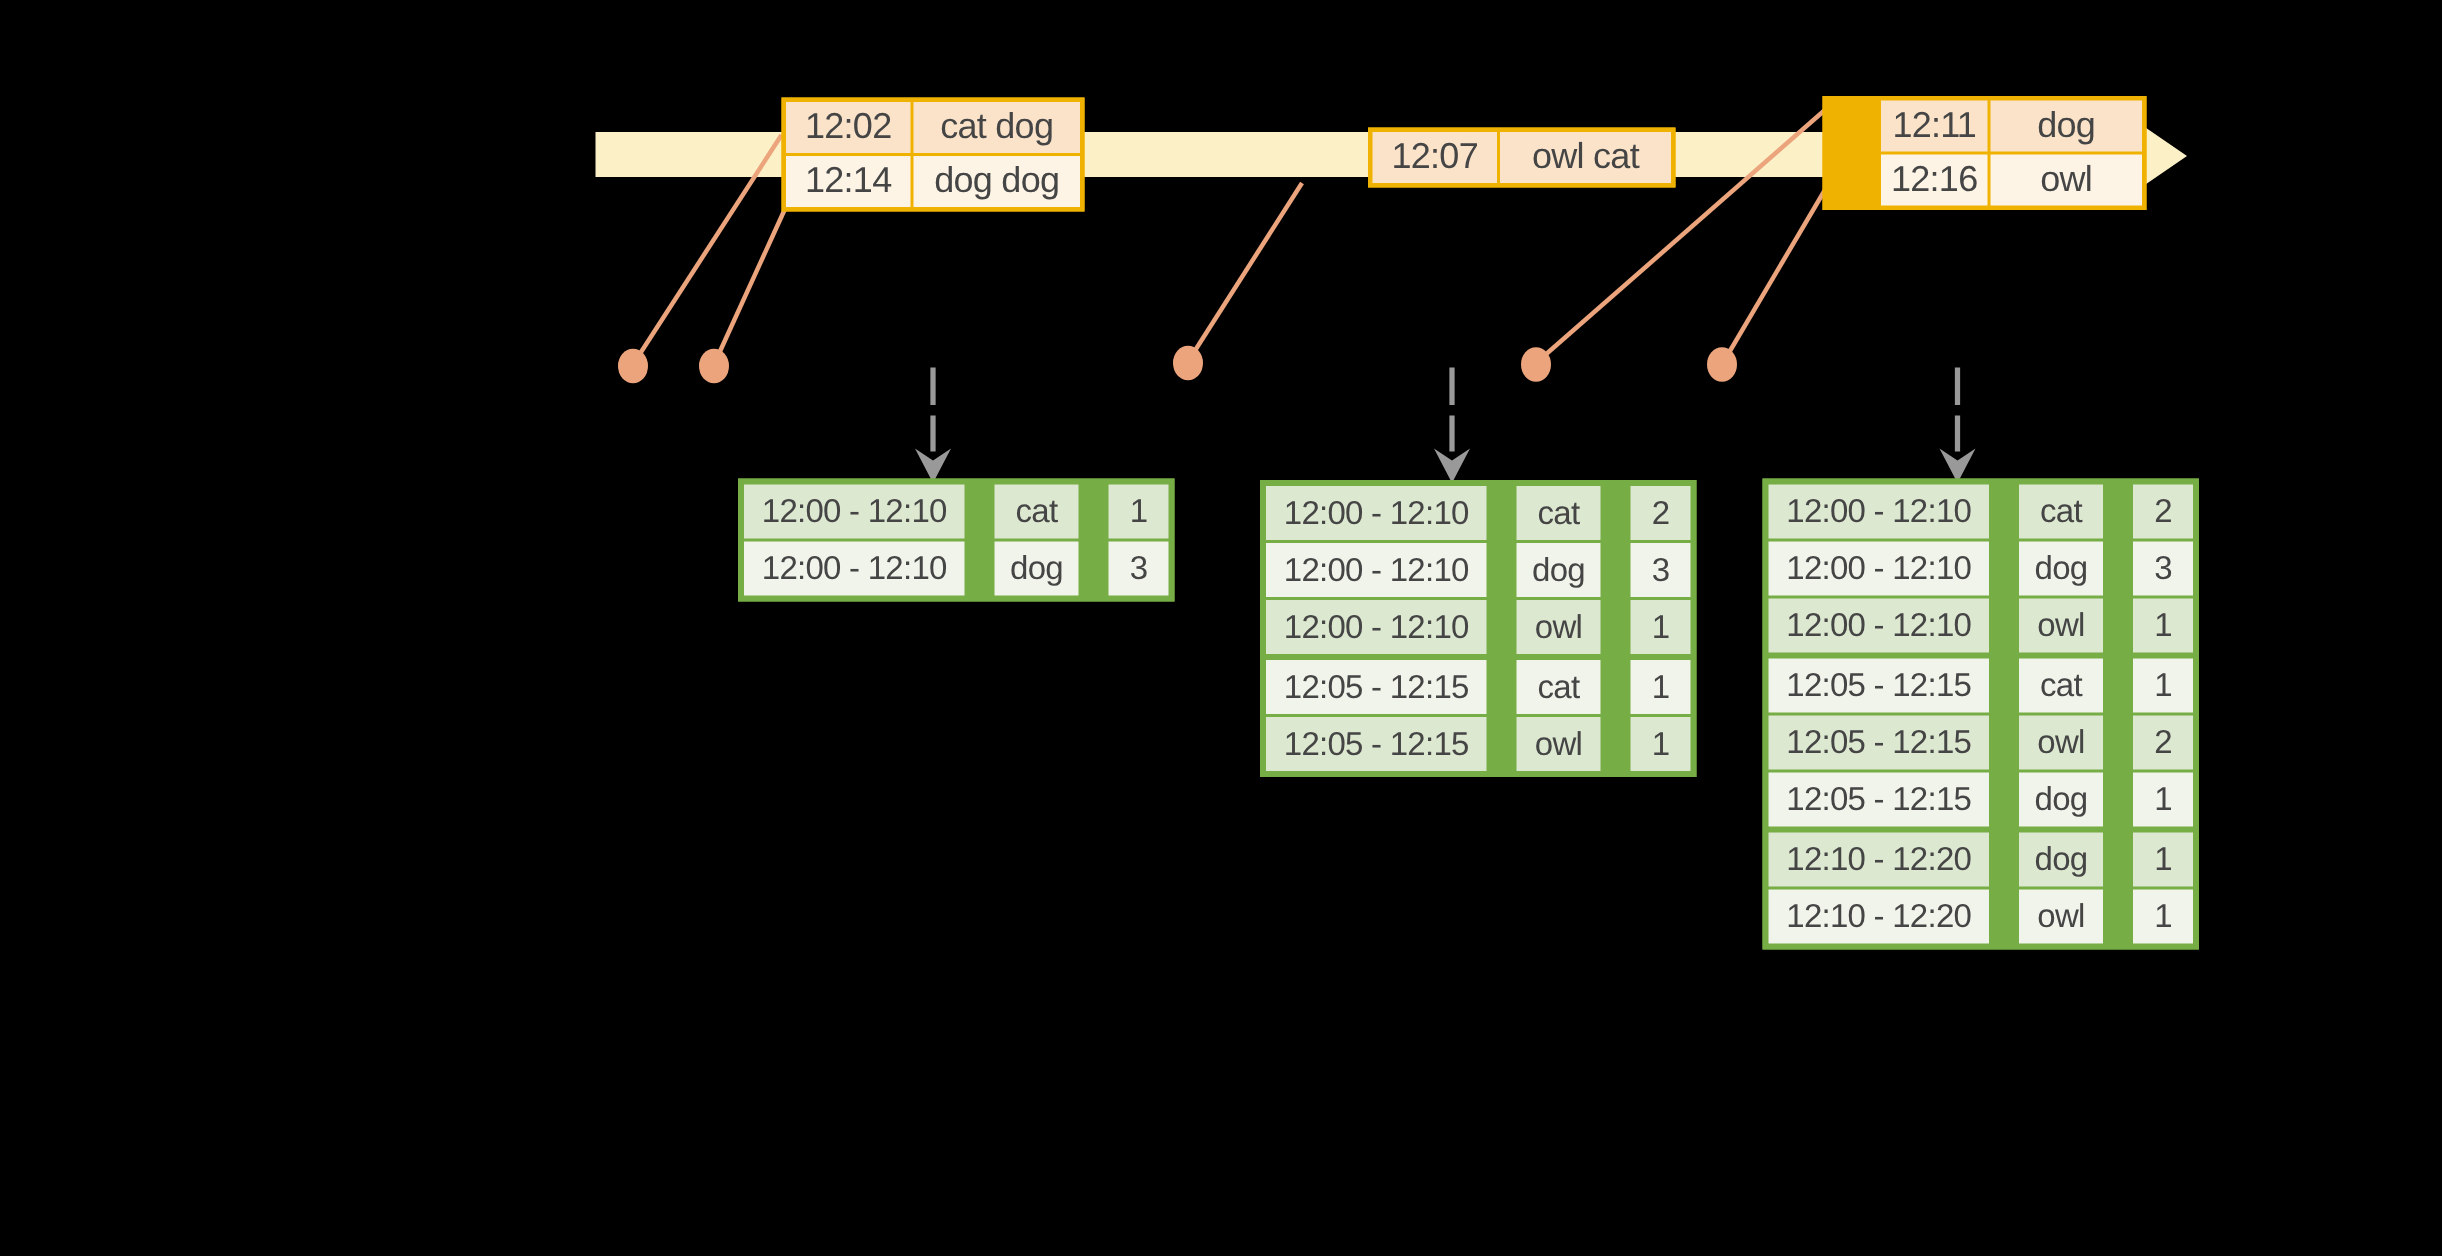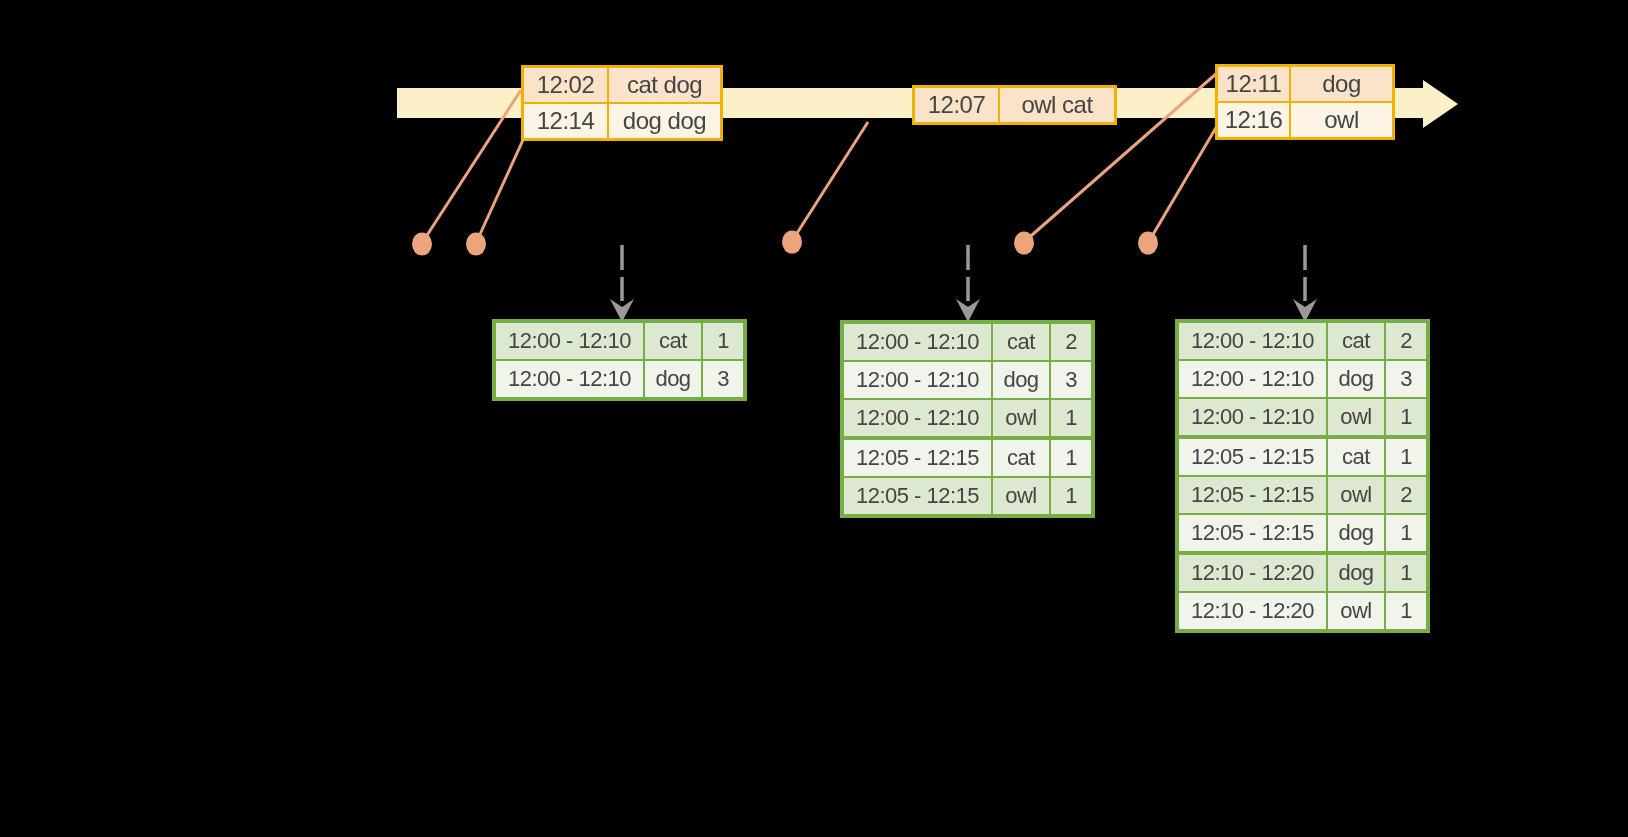--- a/index.html
+++ b/index.html
@@ -35,21 +35,21 @@
 
   
   .gtable {
     position: absolute;
     background: #77AD45;
     border: 4px solid #77AD45;
   }
   .grow {
     display: grid;
     grid-template-columns: 147px 56px 40px;
-    column-gap: 2px;
+    column-gap: 20px;
     margin-top: 2px;
   }
   .grow:first-child { margin-top: 0; }
   .grow.grp { margin-top: 4px; }
   .gcell {
     height: 36px;
     display: flex; align-items: center; justify-content: center;
     font-size: 22px; letter-spacing: -0.5px; color: #454545;
   }
   .green-a { background: #DCE8D0; }
@@ -98,21 +98,21 @@
     </div>
   </div>
 
   <div class="etable etable-2" style="left:912px; top:85px;">
     <div class="erow">
       <div class="ecell peach-a">12:07</div>
       <div class="ecell peach-a">owl cat</div>
     </div>
   </div>
 
-  <div class="etable etable-3" style="left:1215px; top:64px;">
+  <div class="etable etable-3" style="left:1215px; top:64px;padding-left:36px;">
     <div class="erow">
       <div class="ecell peach-a">12:11</div>
       <div class="ecell peach-a">dog</div>
     </div>
     <div class="erow">
       <div class="ecell peach-b">12:16</div>
       <div class="ecell peach-b">owl</div>
     </div>
   </div>
 

